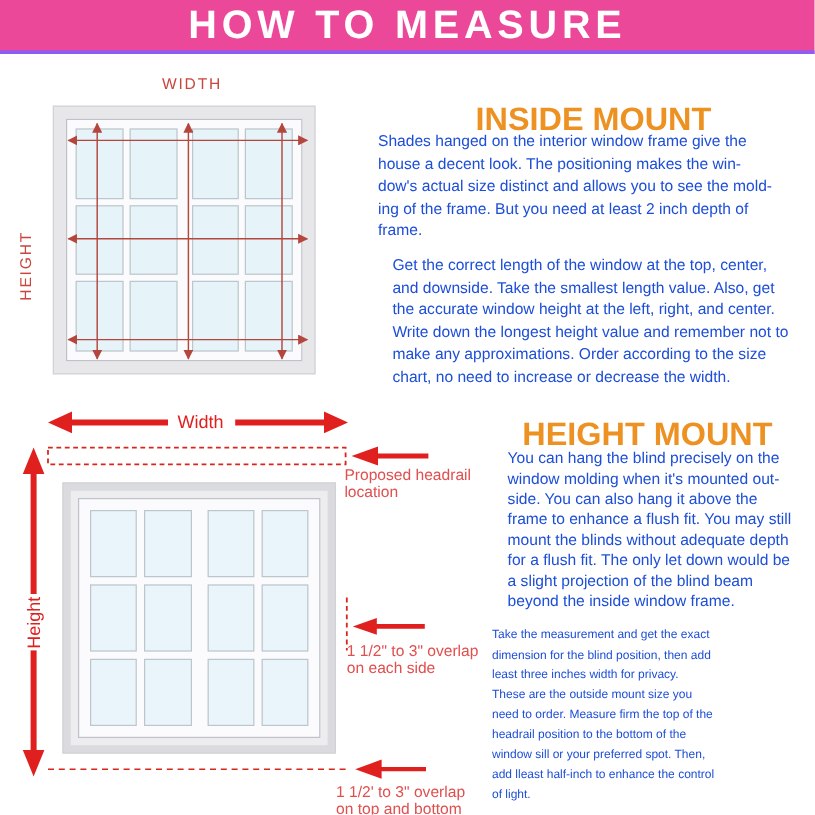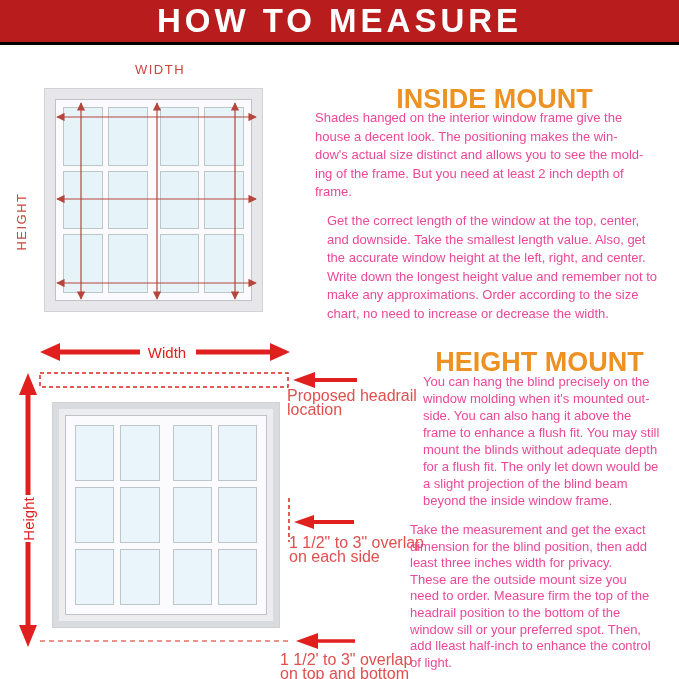--- a/index.html
+++ b/index.html
@@ -1,21 +1,21 @@
 <!DOCTYPE html>
 <html><head>
 <meta charset="utf-8">
 <style>
   html,body{margin:0;padding:0;background:#fff;}
   .page{position:relative;width:679px;height:679px;background:#fff;overflow:hidden;
         font-family:"Liberation Sans", sans-serif;}
 
   
-  .header{position:absolute;left:0;top:0;width:679px;height:42px;background:#b91c1c;
-          border-bottom:3px solid #000000;display:flex;align-items:center;justify-content:center;}
+  .header{position:absolute;left:0;top:0;width:679px;height:42px;background:#ec4899;
+          border-bottom:3px solid #8b5cf6;display:flex;align-items:center;justify-content:center;}
   .header-title{color:#fff;font-size:33px;font-weight:bold;letter-spacing:4px;}
 
   
   .window{position:absolute;}
   .win-outer{position:absolute;inset:0;background:#E7E7EA;border:1px solid #D2D2D6;box-sizing:border-box;}
   .win-mid{position:absolute;background:#EDEDEF;}
   .win-inner{position:absolute;background:#FBFBFD;border:1px solid #BFC3C7;box-sizing:border-box;}
   .sashes{position:absolute;display:flex;}
   .mullion{width:12px;}
   .sash{flex:1;display:grid;grid-template-columns:1fr 1fr;grid-template-rows:1fr 1fr 1fr;gap:5px;}
@@ -43,34 +43,34 @@
   .lbl{position:absolute;white-space:pre;}
   .lbl-width-in{left:110px;top:62px;width:100px;text-align:center;
                 color:#C9463E;font-size:13px;letter-spacing:1.5px;}
   .lbl-height-in{left:-14px;top:214px;width:70px;height:15px;text-align:center;
                  color:#C9463E;font-size:13px;letter-spacing:1.5px;
                  transform:rotate(-90deg);}
   .lbl-width-out{left:137px;top:344px;width:60px;text-align:center;
                  color:#E0201E;font-size:15px;}
   .lbl-height-out{left:-3px;top:511px;width:62px;height:16px;text-align:center;
                   color:#E0201E;font-size:15px;transform:rotate(-90deg);}
-  .annot{position:absolute;color:#E14F4F;font-size:16px;line-height:13.5px;white-space:pre;}
+  .annot{position:absolute;color:#E14F4F;font-size:13px;line-height:13.5px;white-space:pre;}
   .annot-headrail{left:287px;top:389px;}
   .annot-side{left:289px;top:536px;}
   .annot-topbottom{left:280px;top:653px;width:104px;text-align:center;}
 
   
   .section-heading{position:absolute;color:#ED9222;font-weight:bold;font-size:27px;text-align:center;margin-top:12px;}
   #inside-heading{left:310px;top:72px;width:369px;}
   #outside-heading{left:400px;top:335px;width:279px;}
-  .body-text{position:absolute;color:#ec4899;white-space:pre;}
+  .body-text{position:absolute;color:#1d4ed8;white-space:pre;}
   #inside-p1{left:315px;top:109px;font-size:13px;line-height:18.6px;}
   #inside-p2{left:327px;top:212px;font-size:13px;line-height:18.6px;}
   #outside-p1{left:410px;top:373px;font-size:13px;line-height:17px;margin-left:13px;}
-  #outside-p2{left:410px;top:522px;font-size:13px;line-height:16.6px;}
+  #outside-p2{left:410px;top:522px;font-size:10px;line-height:16.6px;}
 </style>
 </head>
 <body>
 
 <div class="page">
 
   <div class="header">
     <span class="header-title">HOW TO MEASURE</span>
   </div>
 

